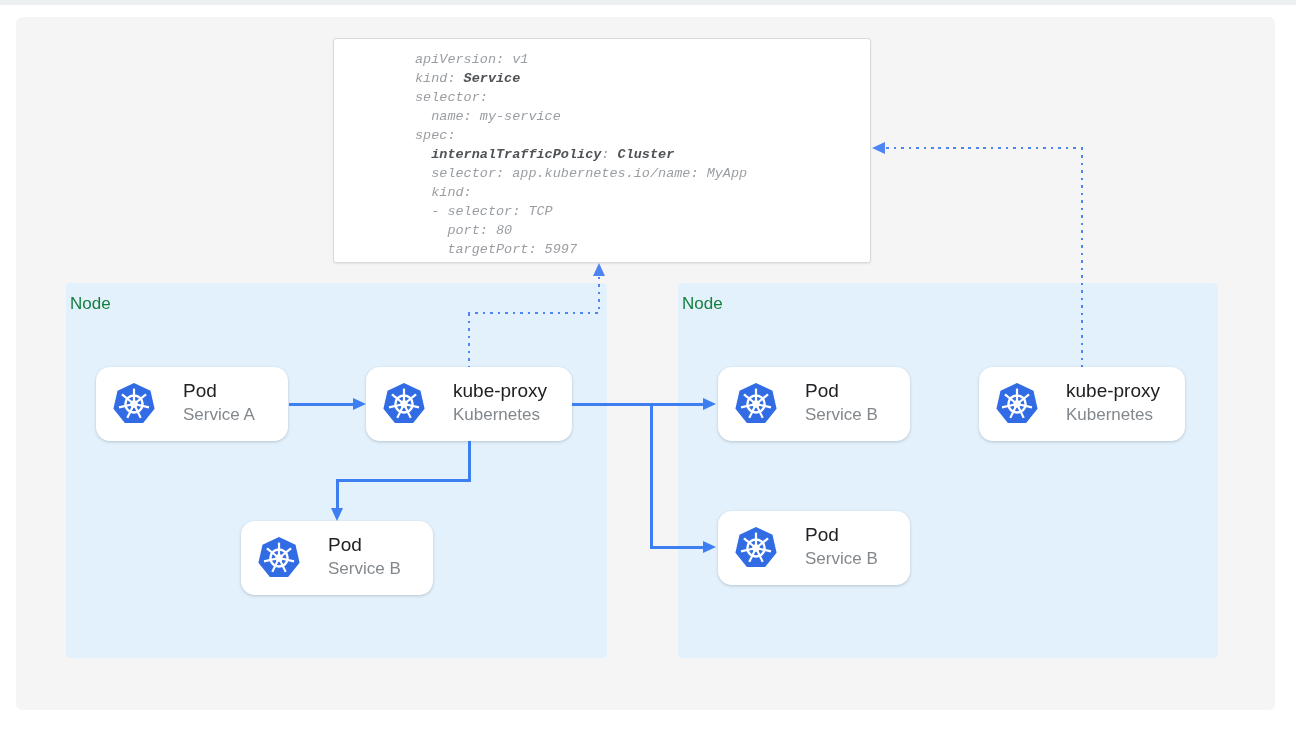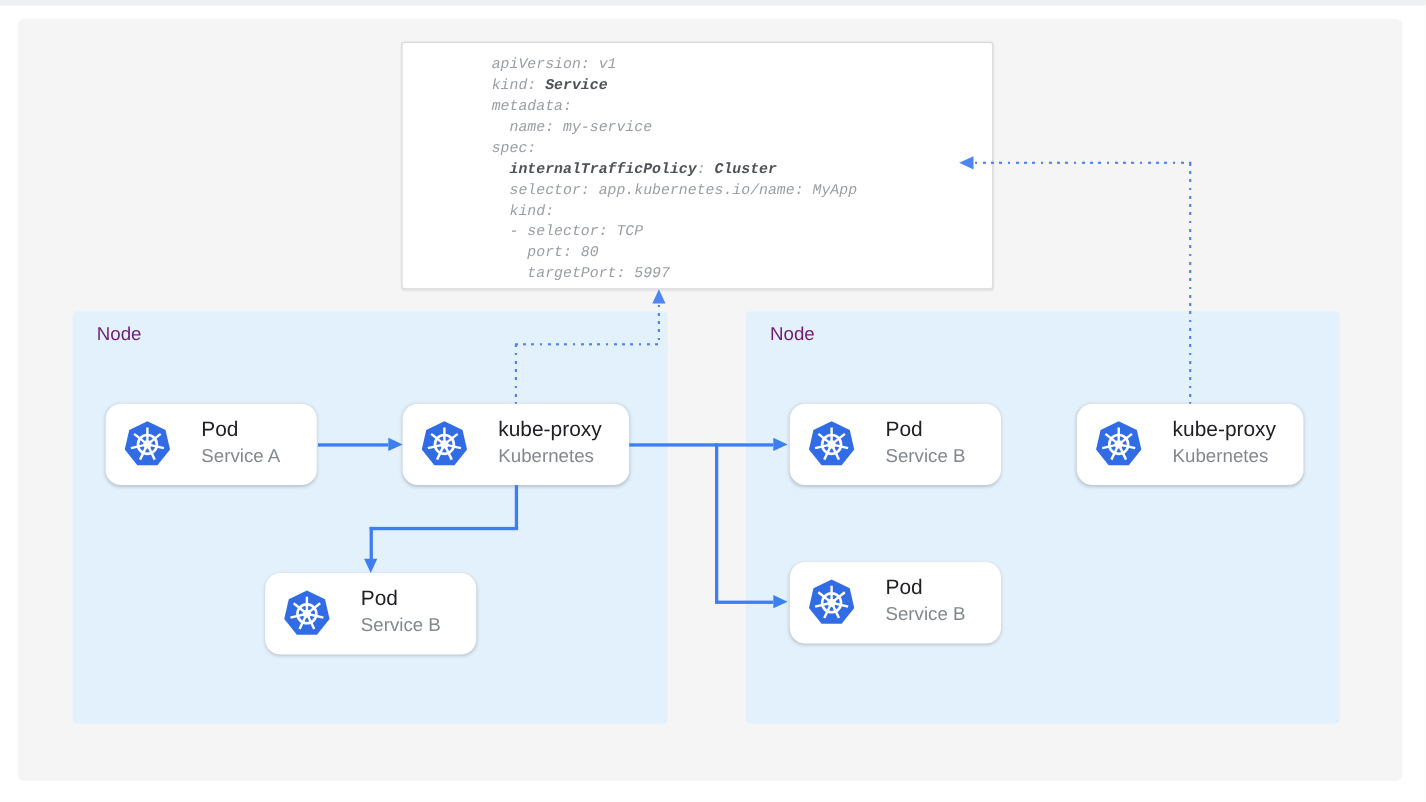--- a/index.html
+++ b/index.html
@@ -26,40 +26,39 @@
     position:absolute;left:16px;top:17px;width:1259px;height:693px;
     background:var(--panel-bg);border-radius:6px;
   }
   
   .yaml-box{
     position:absolute;left:333px;top:38px;width:538px;height:225px;
     background:#ffffff;border:1px solid var(--yaml-border);border-radius:3px;
     box-shadow:0 1px 2px rgba(0,0,0,.08);
     box-sizing:border-box;
     padding:11px 20px 0 81px;
-    margin-left:32px;
   }
   .yl{
     white-space:pre;
     font-family:"Liberation Mono", monospace;
     font-style:italic;
     font-size:13.5px;line-height:19px;
     color:var(--yaml-normal);
   }
   .yl .b{font-weight:bold;color:var(--yaml-bold);}
   
   .node{
     position:absolute;top:283px;width:541px;height:375px;
     background:var(--node-bg);border-radius:4px;
   }
   .node-left{left:66px;}
   .node-right{left:678px;width:540px;}
   .node-label{
-    position:absolute;left:22px;top:11px;
-    font-size:17px;color:#701a75;
+    position:absolute;left:4px;top:11px;
+    font-size:17px;color:#15803d;
   }
   
   .card{
     position:absolute;width:192px;height:74px;
     background:#ffffff;border-radius:14px;
     box-shadow:0 1px 3px rgba(60,64,67,.25);
   }
   .card .k8s{position:absolute;left:16px;top:15px;width:44px;height:44px;}
   .card .title{
     position:absolute;left:87px;top:13px;
@@ -107,21 +106,21 @@
     </g>
   </defs>
 </svg>
 
 <div class="top-strip"></div>
 <div class="panel"></div>
 
 <div class="yaml-box">
   <div class="yl"><span>apiVersion: v1</span></div>
   <div class="yl"><span>kind: </span><span class="b">Service</span></div>
-  <div class="yl"><span>metadata:</span></div>
+  <div class="yl"><span>selector:</span></div>
   <div class="yl"><span>  name: my-service</span></div>
   <div class="yl"><span>spec:</span></div>
   <div class="yl"><span>  </span><span class="b">internalTrafficPolicy</span><span>: </span><span class="b">Cluster</span></div>
   <div class="yl"><span>  selector: app.kubernetes.io/name: MyApp</span></div>
   <div class="yl"><span>  kind:</span></div>
   <div class="yl"><span>  - selector: TCP</span></div>
   <div class="yl"><span>    port: 80</span></div>
   <div class="yl"><span>    targetPort: 5997</span></div>
 </div>
 

